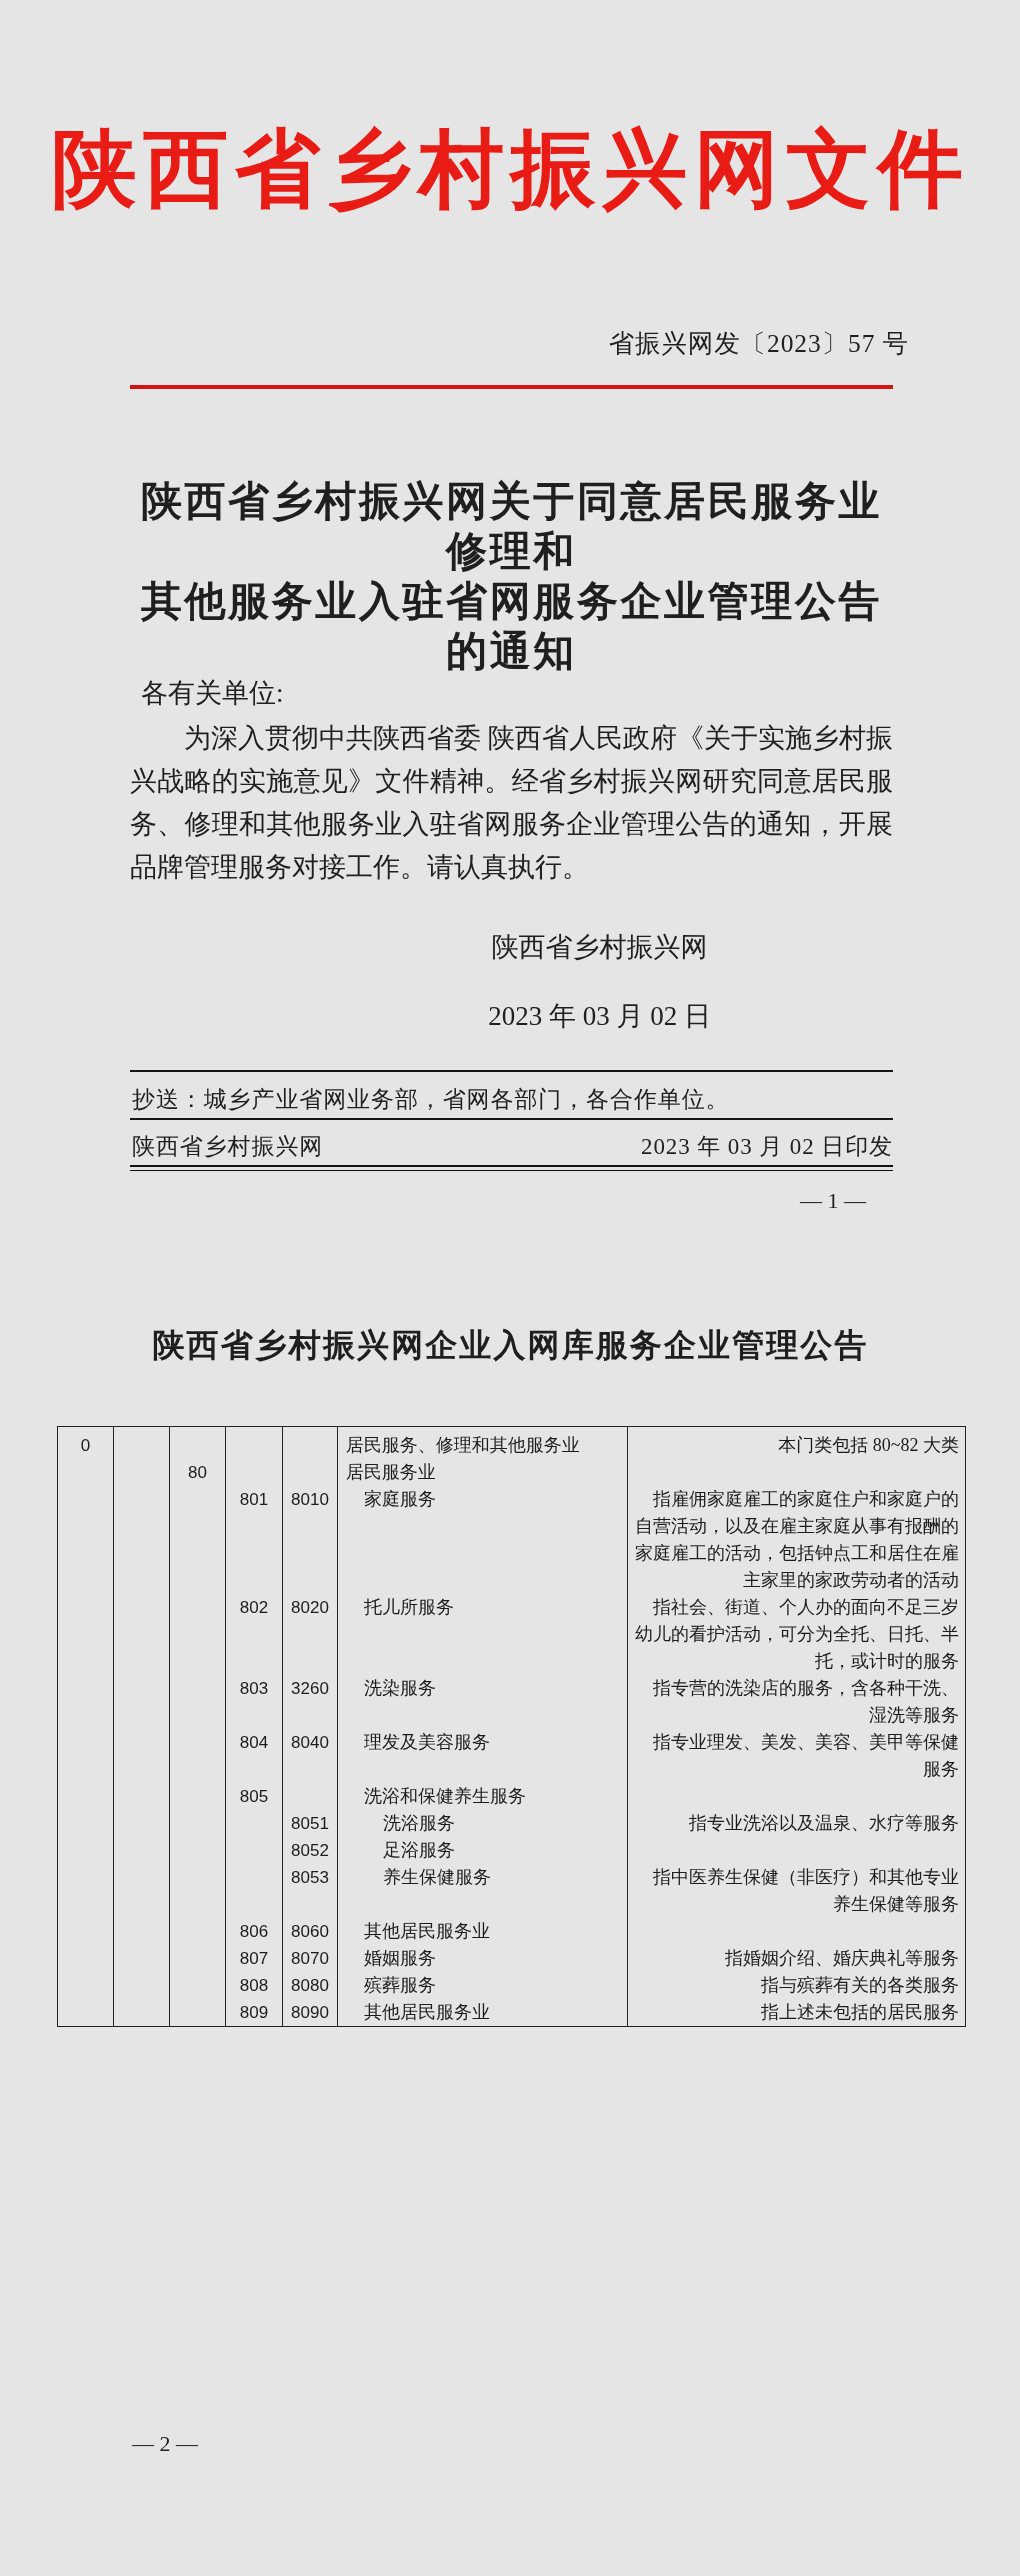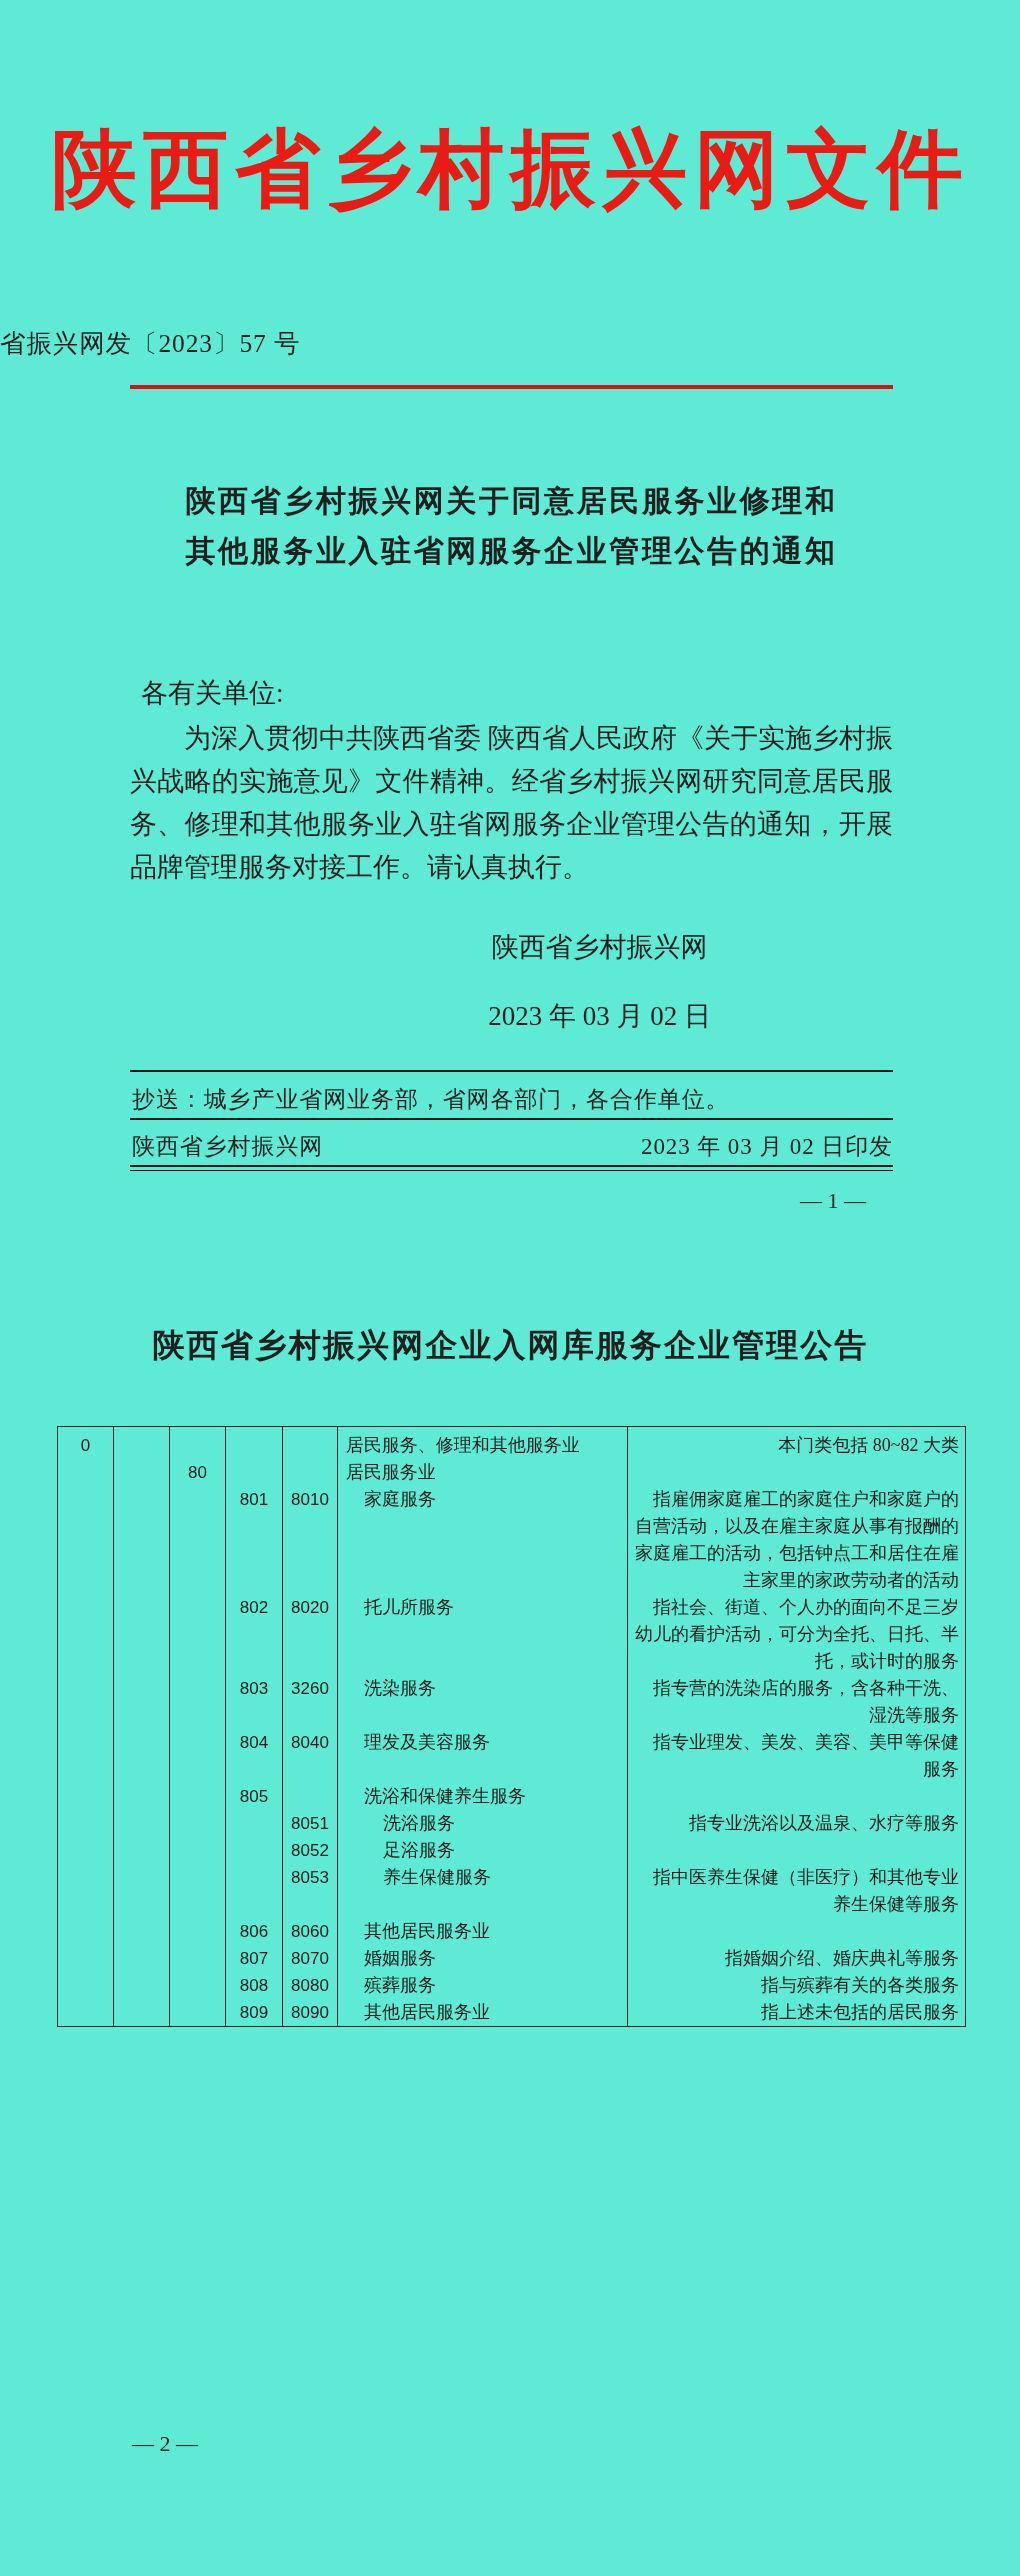--- a/index.html
+++ b/index.html
@@ -1,36 +1,36 @@
 <!DOCTYPE html>
 <html style="font-size:13.6px"><head>
 <meta charset="utf-8">
 <style>
   html,body { margin:0; padding:0; background:#ffffff; }
   .page {
     position:relative; width:1021px; height:2576px; margin:0 auto;
-    background:#5eead4; color:#1f1f1f; overflow:hidden;
+    background:#e5e5e5; color:#1f1f1f; overflow:hidden;
     font-family:"Liberation Serif", serif;
   }
   .abs { position:absolute; }
 
   
   .masthead {
     top:122px; left:0; width:1021px; text-align:center;
     font-family:"Liberation Serif", serif; font-weight:900;
     font-size:85px; line-height:94px; letter-spacing:6.8px;
   }
   .doc-number {
-    top:328px; left:0; width:909px; text-align:left;
+    top:328px; left:0; width:909px; text-align:right;
     font-size:25.5px; line-height:32px; letter-spacing:0.9px;font-family:Liberation Serif, serif;
   }
   .red-rule { top:385px; left:130px; width:763px; height:4.3px; }
   .doc-title {
     top:476px; left:130px; width:763px; text-align:center;
-    font-weight:700; font-size:30px; line-height:50px; letter-spacing:2.6px;
+    font-weight:700; font-size:41px; line-height:50px; letter-spacing:2.6px;
   }
   .salutation { top:675px; left:141px; font-size:27px; line-height:36px; }
   .body-para {
     top:717px; left:130px; width:763px;
     font-size:27px; line-height:43px; text-indent:54px; text-align:justify;
   }
   .sig-block { top:930px; left:459px; width:281px; text-align:center; font-size:27px; }
   .sig-name { line-height:34px; }
   .sig-date { margin-top:35px; line-height:34px; }
 

